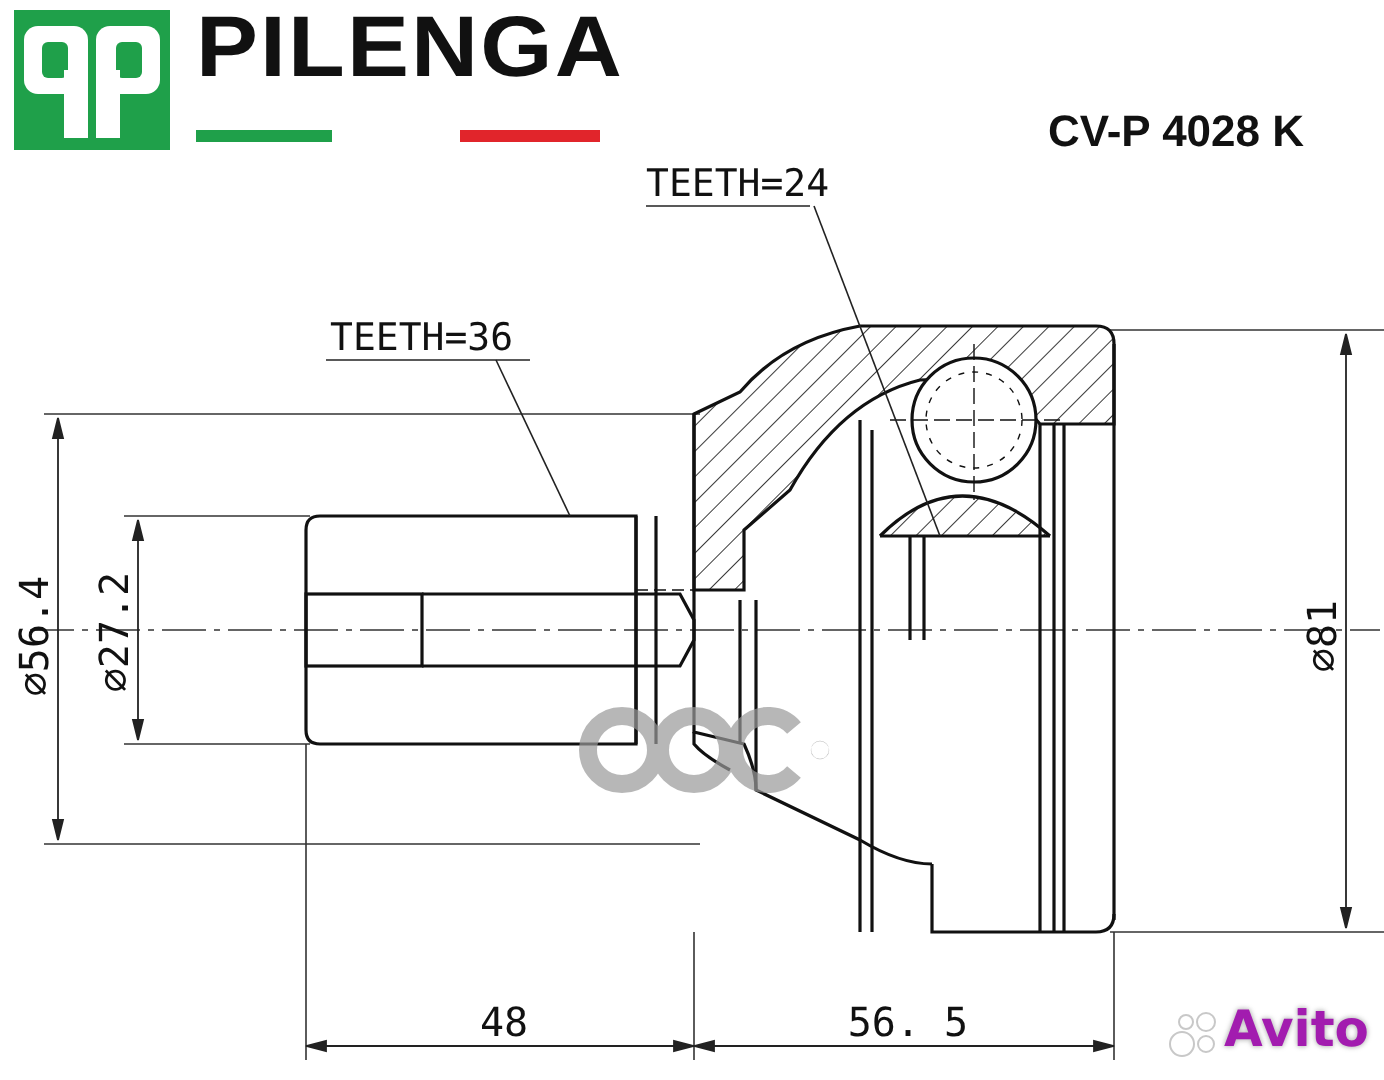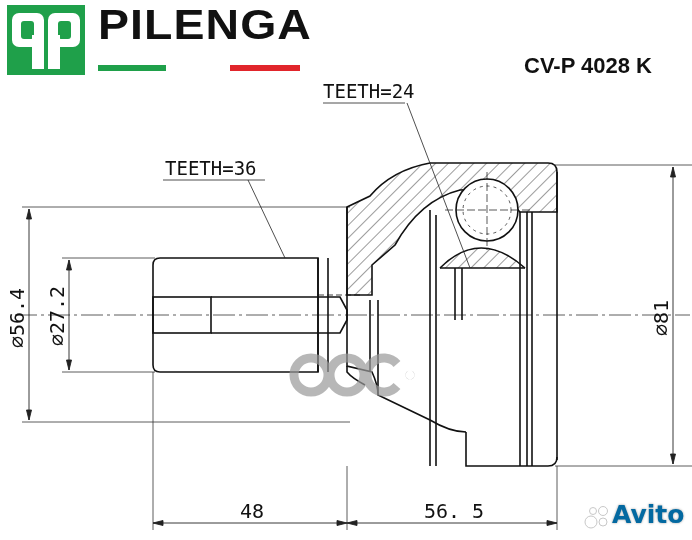--- a/index.html
+++ b/index.html
@@ -7,21 +7,21 @@
   .header { position:absolute; left:0; top:0; width:668px; height:80px; }
   .logo-box { position:absolute; left:7px; top:5px; width:78px; height:70px; background:#1fa04a; }
   .brand { position:absolute; left:98px; top:2px; font-family:"Liberation Sans", sans-serif; font-weight:bold; font-size:43px; letter-spacing:1px; color:#111; line-height:44px; transform:scaleX(1.08); transform-origin:left top; }
   .tagline { position:absolute; left:98px; top:46px; font-size:14.5px; color:#111; line-height:16px; letter-spacing:0.2px; }
   .flag-green { position:absolute; left:98px; top:65px; width:68px; height:6px; }
   .flag-red { position:absolute; left:230px; top:65px; width:70px; height:6px; }
   .part-no { position:absolute; left:524px; top:29px; font-weight:bold; font-size:22px; color:#111; line-height:26px;margin-top:24px; }
   svg.drawing { position:absolute; left:0; top:0; }
   .dim-text { font-family:"DejaVu Sans Mono", "Liberation Mono", monospace; fill:#111; }
   .watermark { position:absolute; left:287px; top:342px; font-family:"DejaVu Sans", sans-serif; font-weight:bold; font-size:62px; letter-spacing:-2px; line-height:70px; opacity:0.7; }
-  .avito { position:absolute; left:588px; top:500px; font-family:"DejaVu Sans", sans-serif; font-weight:bold; font-size:25px; color:#0369a1; text-shadow:0 0 2px #bbb, 0 0 3px #ccc; line-height:30px; }
+  .avito { position:absolute; left:588px; top:500px; font-family:"DejaVu Sans", sans-serif; font-weight:bold; font-size:25px; color:#a21caf; text-shadow:0 0 2px #bbb, 0 0 3px #ccc; line-height:30px; }
   .avito-dots { position:absolute; left:584px; top:505px; width:26px; height:24px; }
 </style>
 </head>
 <body>
 
 <div class="header">
   <div class="logo-box">
     <svg width="78" height="70" viewBox="0 0 78 70">
 
       <rect x="5" y="8" width="32" height="34" rx="7" fill="#fff"></rect>

